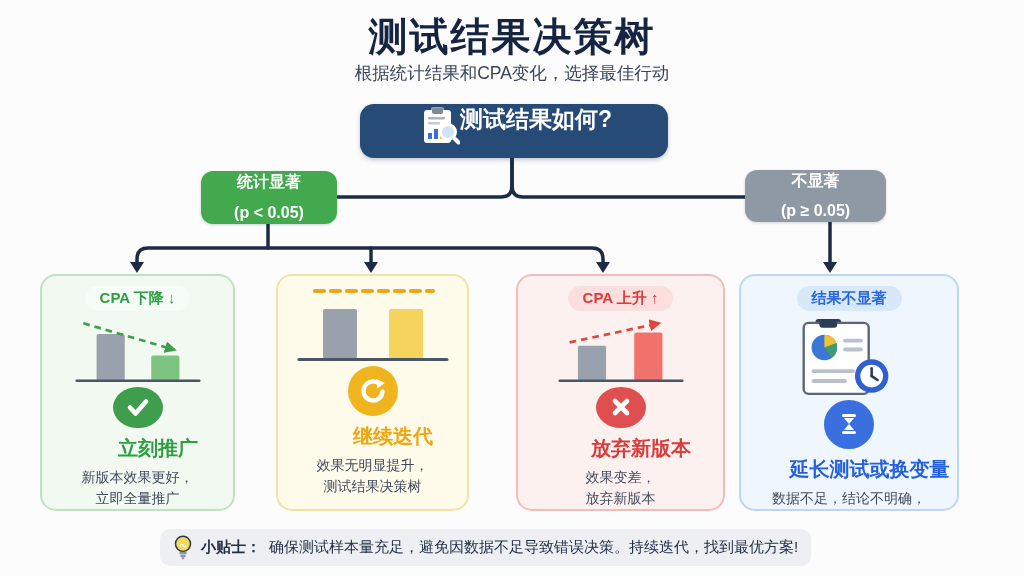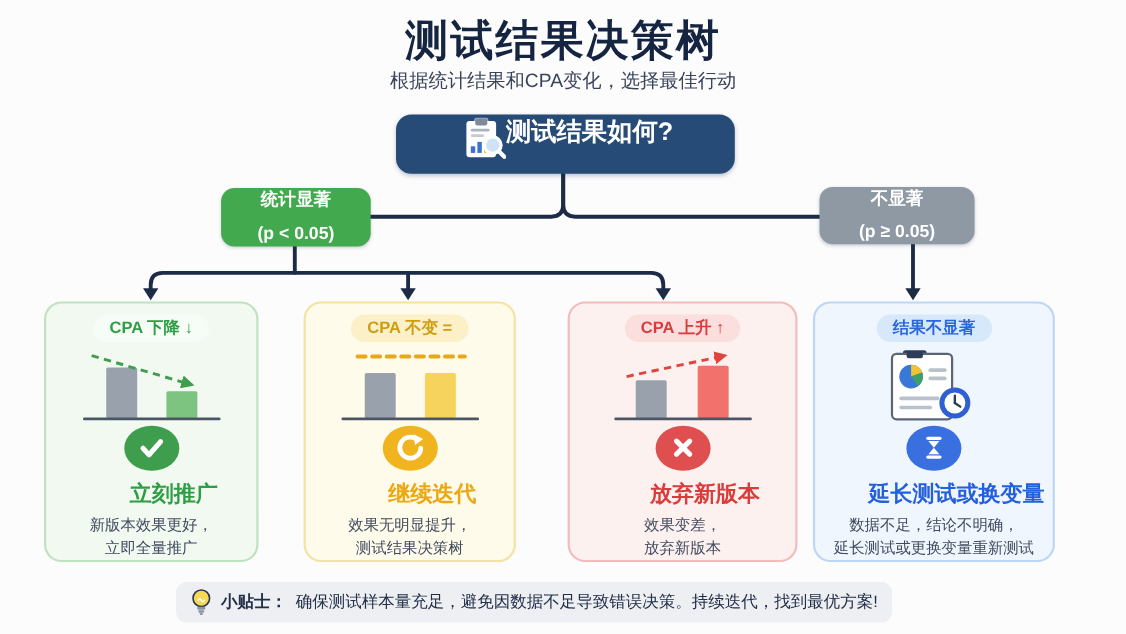--- a/index.html
+++ b/index.html
@@ -160,21 +160,20 @@
         </svg>
     </div>
     <div class="card-title">立刻推广</div>
     <div class="card-body">
       <div>新版本效果更好，</div>
       <div>立即全量推广</div>
     </div>
   </div>
 
   <div class="card card2">
-    <div class="badge">CPA 不变 =</div>
     <svg class="minichart" width="160" height="84" viewBox="0 0 160 84">
       <line x1="22" y1="11" x2="140" y2="11" stroke="#e8a81c" stroke-width="4.2" stroke-dasharray="9 7" stroke-linecap="round"></line>
       <rect x="30" y="29" width="34" height="50" fill="#99a2ac" rx="2"></rect>
       <rect x="96" y="29" width="34" height="50" fill="#f6d35c" rx="2"></rect>
       <line x1="6" y1="79.5" x2="154" y2="79.5" stroke="#4a5566" stroke-width="3" stroke-linecap="round"></line>
     </svg>
     <div class="icon-circle">
       <svg width="32" height="32" viewBox="0 0 52 52">
         <path d="M36.5 14.5 A15.5 15.5 0 1 0 41.5 26.5" fill="none" stroke="#ffffff" stroke-width="7" stroke-linecap="round"></path>
         <polygon points="31,6 45,13 33,22" fill="#ffffff"></polygon>
@@ -235,21 +234,20 @@
       <svg width="28" height="28" viewBox="0 0 28 28">
         <rect x="7" y="4" width="14" height="3" rx="1.5" fill="#ffffff"></rect>
         <rect x="7" y="21" width="14" height="3" rx="1.5" fill="#ffffff"></rect>
         <polygon points="9,8 19,8 14,14 9,8" fill="#ffffff"></polygon>
         <polygon points="14,14 9,20 19,20 14,14" fill="#ffffff"></polygon>
       </svg>
     </div>
     <div class="card-title">延长测试或换变量</div>
     <div class="card-body">
       <div>数据不足，结论不明确，</div>
-      <div>延长测试或更换变量重新测试</div>
     </div>
   </div>
 
   <div class="tipbar">
     <svg width="20" height="27" viewBox="0 0 22 28">
       <circle cx="11" cy="10" r="8.3" fill="#f7d957" stroke="#2b3550" stroke-width="1.6"></circle>
       <path d="M8 12 q1.5-3 3-0 q1.5 3 3 0" fill="none" stroke="#ffffff" stroke-width="1.6" stroke-linecap="round"></path>
       <rect x="7" y="18.6" width="8" height="2.8" rx="1.2" fill="#8b95a3"></rect>
       <rect x="8" y="22" width="6" height="2.4" rx="1.1" fill="#8b95a3"></rect>
       <rect x="9.4" y="24.8" width="3.2" height="2" rx="1" fill="#8b95a3"></rect>

